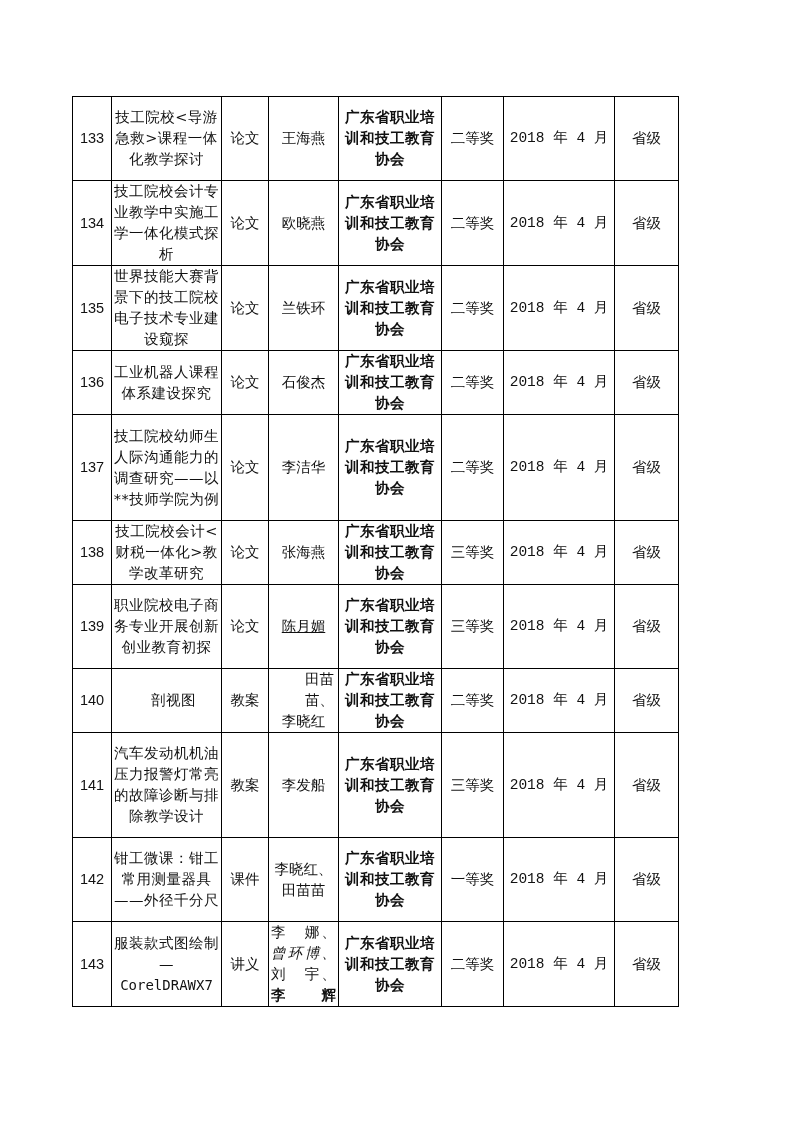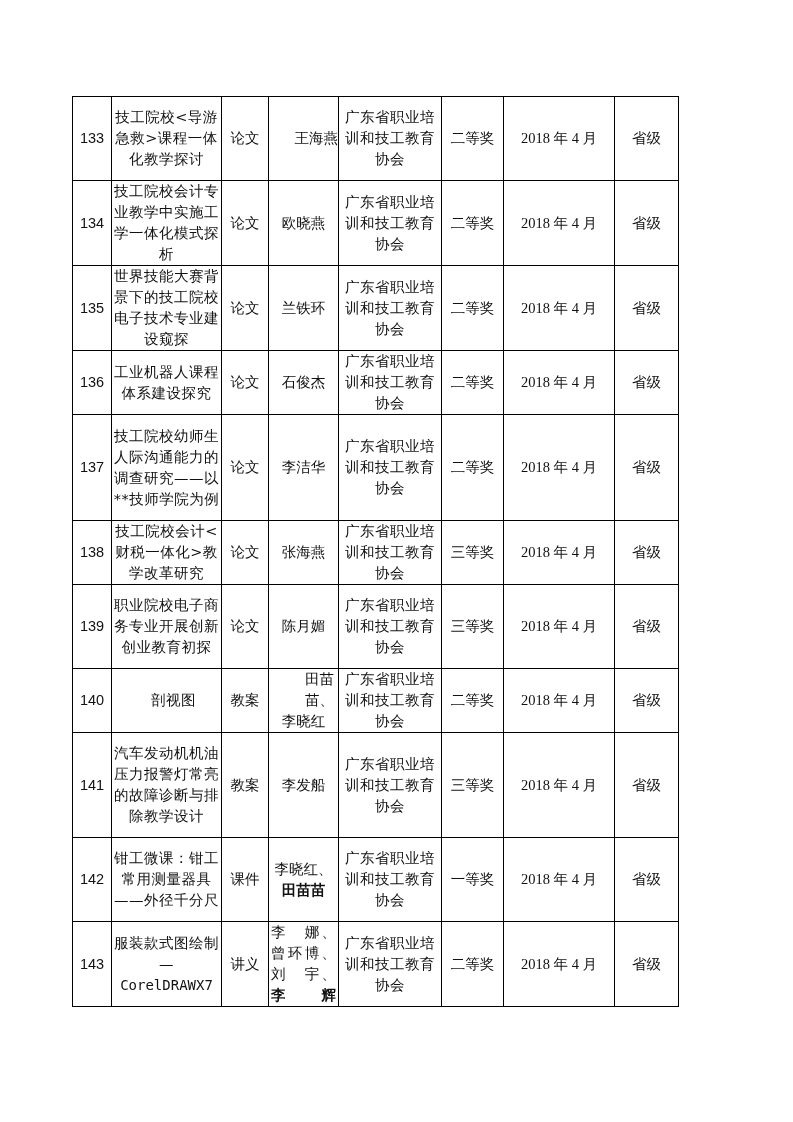--- a/index.html
+++ b/index.html
@@ -12,22 +12,22 @@
   }
   table.awards td {
     border: 1.3px solid #000;
     font-size: 14.5px; line-height: 21px;
     padding: 0; text-align: center; vertical-align: middle;
     overflow: hidden;
   }
   td.c-no { font-family: "Liberation Sans", sans-serif; font-size: 14px; }
   td.c-title { text-align: left; padding-left: 6px; padding-right: 2px; letter-spacing: 0.5px; word-break: break-all; }
   td.c-title.center-pad { padding-left: 14px; }
-  td.c-org { padding: 0 3px; word-break: break-all; letter-spacing: 0.5px; }
-  td.c-date { font-family: Liberation Serif, serif; font-size: 14px; }
+  td.c-org { padding: 0 3px; word-break: break-all; letter-spacing: 0.5px; font-weight: bold; }
+  td.c-date { font-family: Liberation Mono, monospace; font-size: 14px; }
   td.c-author { padding: 0 2px; }
   .mono { font-family: "DejaVu Sans Mono", "Liberation Mono", monospace; font-size: 14px; letter-spacing: 0; }
   .author-line { display: block; text-align: justify; text-align-last: justify; padding: 0 2px; }
 </style>
 </head>
 <body>
 
 <table class="awards">
   <colgroup>
     <col style="width:39px">
@@ -38,21 +38,21 @@
     <col style="width:62px">
     <col style="width:111px">
     <col style="width:64px">
   </colgroup>
   <tbody id="rows">
       <tr style="height: 84px;">
     <td class="c-no">133</td>
     <td class="c-title"><span>技工院校&lt;导游急救&gt;课程一体化教学探讨</span></td>
     <td class="c-type">论文</td>
     <td class="c-author">
-          <span class="" style="display: block; text-align: right;">王海燕</span>
+          <span class="" style="display: block;">王海燕</span>
         </td>
     <td class="c-org">广东省职业培训和技工教育协会</td>
     <td class="c-award">二等奖</td>
     <td class="c-date">2018 年 4 月</td>
     <td class="c-level">省级</td>
   </tr>
       <tr style="height: 84px;">
     <td class="c-no">134</td>
     <td class="c-title"><span>技工院校会计专业教学中实施工学一体化模式探析</span></td>
     <td class="c-type">论文</td>
@@ -110,21 +110,21 @@
     <td class="c-org">广东省职业培训和技工教育协会</td>
     <td class="c-award">三等奖</td>
     <td class="c-date">2018 年 4 月</td>
     <td class="c-level">省级</td>
   </tr>
       <tr style="height: 84px;">
     <td class="c-no">139</td>
     <td class="c-title"><span>职业院校电子商务专业开展创新创业教育初探</span></td>
     <td class="c-type">论文</td>
     <td class="c-author">
-          <span class="" style="display: block;">陈月媚</span>
+          <span class="" style="display: block; text-decoration: underline;">陈月媚</span>
         </td>
     <td class="c-org">广东省职业培训和技工教育协会</td>
     <td class="c-award">三等奖</td>
     <td class="c-date">2018 年 4 月</td>
     <td class="c-level">省级</td>
   </tr>
       <tr style="height: 64px;">
     <td class="c-no">140</td>
     <td class="c-title center-pad"><span>剖视图</span></td>
     <td class="c-type">教案</td>
@@ -148,34 +148,34 @@
     <td class="c-award">三等奖</td>
     <td class="c-date">2018 年 4 月</td>
     <td class="c-level">省级</td>
   </tr>
       <tr style="height: 84px;">
     <td class="c-no">142</td>
     <td class="c-title"><span>钳工微课：钳工常用测量器具——外径千分尺</span></td>
     <td class="c-type">课件</td>
     <td class="c-author">
           <span class="" style="display: block;">李晓红、</span>
-          <span class="" style="display: block; font-weight: bold;">田苗苗</span>
+          <span class="" style="display: block;">田苗苗</span>
         </td>
     <td class="c-org">广东省职业培训和技工教育协会</td>
     <td class="c-award">一等奖</td>
     <td class="c-date">2018 年 4 月</td>
     <td class="c-level">省级</td>
   </tr>
       <tr style="height: 83px;">
     <td class="c-no">143</td>
     <td class="c-title"><span>服装款式图绘制—</span><br><span class="mono">CorelDRAWX7</span></td>
     <td class="c-type">讲义</td>
     <td class="c-author">
           <span class="author-line" style="display: block;">李　娜、</span>
-          <span class="author-line" style="display: block;">曾环博、</span>
+          <span class="author-line" style="display: block; font-style: italic;">曾环博、</span>
           <span class="author-line" style="display: block;">刘　宇、</span>
           <span class="author-line" style="display: block; font-weight: bold;">李　辉</span>
         </td>
     <td class="c-org">广东省职业培训和技工教育协会</td>
     <td class="c-award">二等奖</td>
     <td class="c-date">2018 年 4 月</td>
     <td class="c-level">省级</td>
   </tr>
     </tbody>
 </table>

